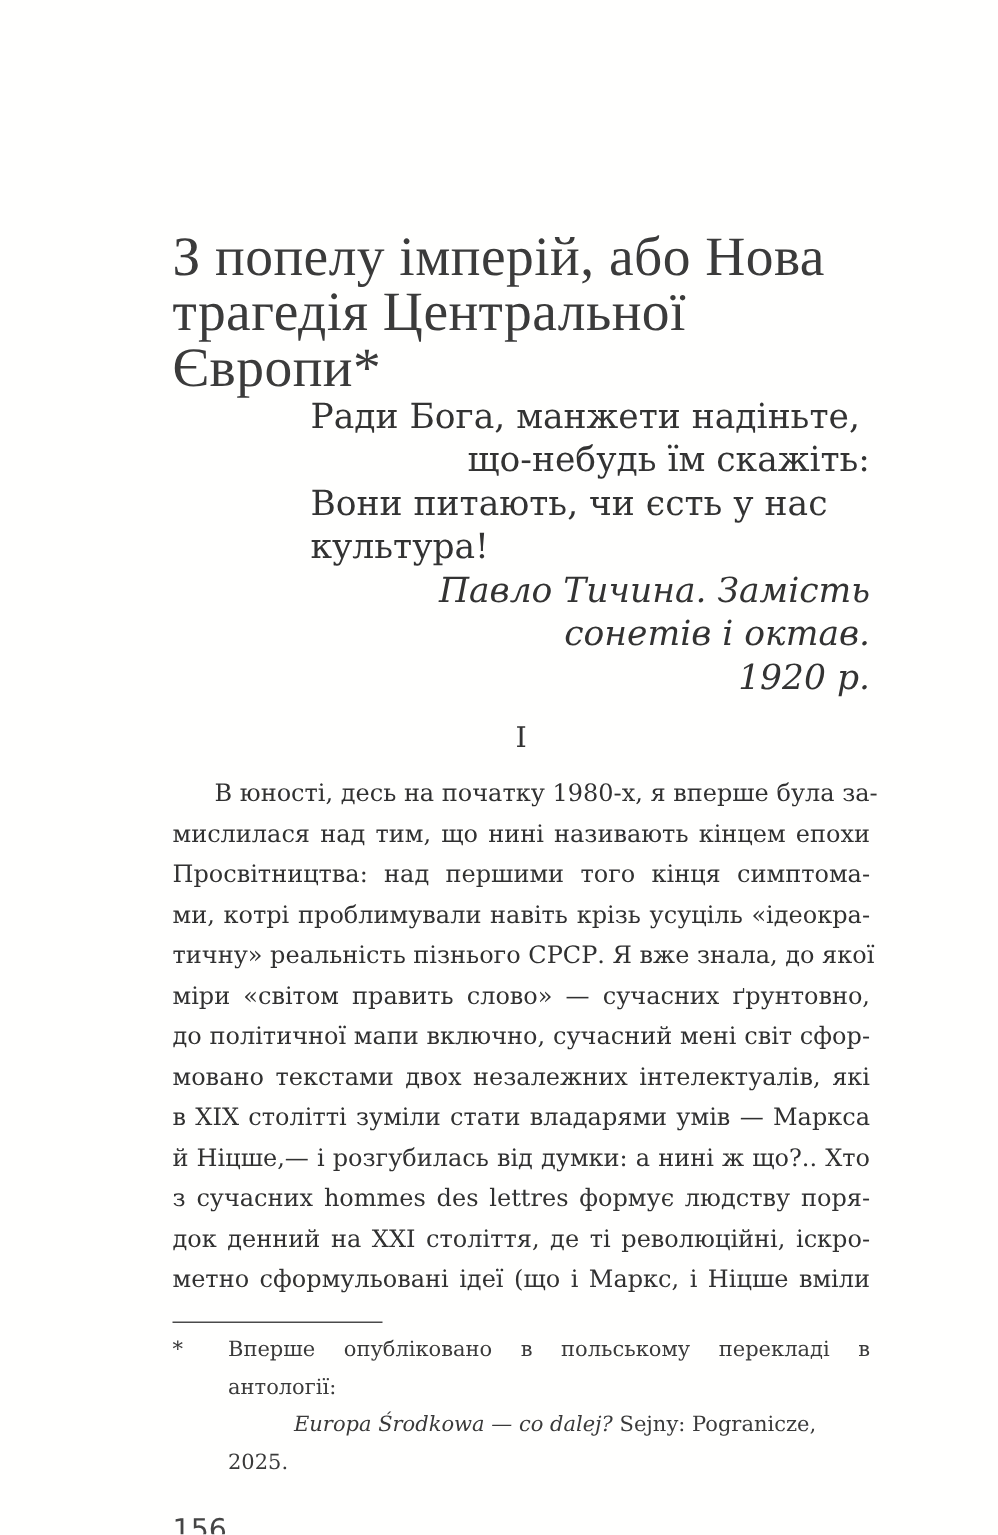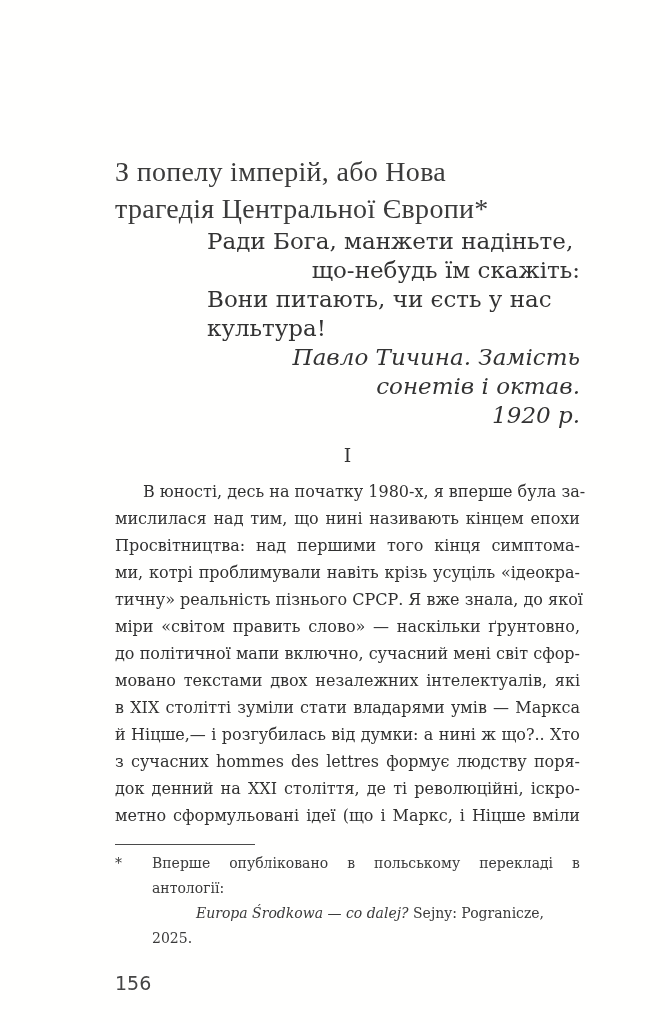--- a/index.html
+++ b/index.html
@@ -18,21 +18,21 @@
   .text-block {
     position: absolute;
     left: 115px;
     top: 0;
     width: 465px;
   }
   .chapter-title {
     margin: 153px 0 0 0;
     font-family: "Liberation Serif", serif;
     font-weight: 400;
-    font-size: 28px;
+    font-size: 37px;
     line-height: 37px;
     color: #3b3b3b;
     letter-spacing: 0.3px;
   }
   .title-line { display: block; }
 
   .epigraph {
     margin-left: 92px;
     width: 373px;
     font-size: 23px;
@@ -115,21 +115,21 @@
     </div>
 
     <div class="section-heading">I</div>
 
     <div class="body-text">
       <div class="bline indent">В юності, десь на початку 1980-х, я вперше була за-</div>
       <div class="bline">мислилася над тим, що нині називають кінцем епохи</div>
       <div class="bline">Просвітництва: над першими того кінця симптома-</div>
       <div class="bline">ми, котрі проблимували навіть крізь усуціль «ідеокра-</div>
       <div class="bline">тичну» реальність пізнього СРСР. Я вже знала, до якої</div>
-      <div class="bline">міри «світом править слово» — наскільки ґрунтовно,</div>
+      <div class="bline">міри «світом править слово» — сучасних ґрунтовно,</div>
       <div class="bline">до політичної мапи включно, сучасний мені світ сфор-</div>
       <div class="bline">мовано текстами двох незалежних інтелектуалів, які</div>
       <div class="bline">в XIX столітті зуміли стати владарями умів — Маркса</div>
       <div class="bline">й Ніцше,— і розгубилась від думки: а нині ж що?.. Хто</div>
       <div class="bline">з сучасних hommes des lettres формує людству поря-</div>
       <div class="bline">док денний на XXI століття, де ті революційні, іскро-</div>
       <div class="bline">метно сформульовані ідеї (що і Маркс, і Ніцше вміли</div>
     </div>
 
     <div class="footnote">

